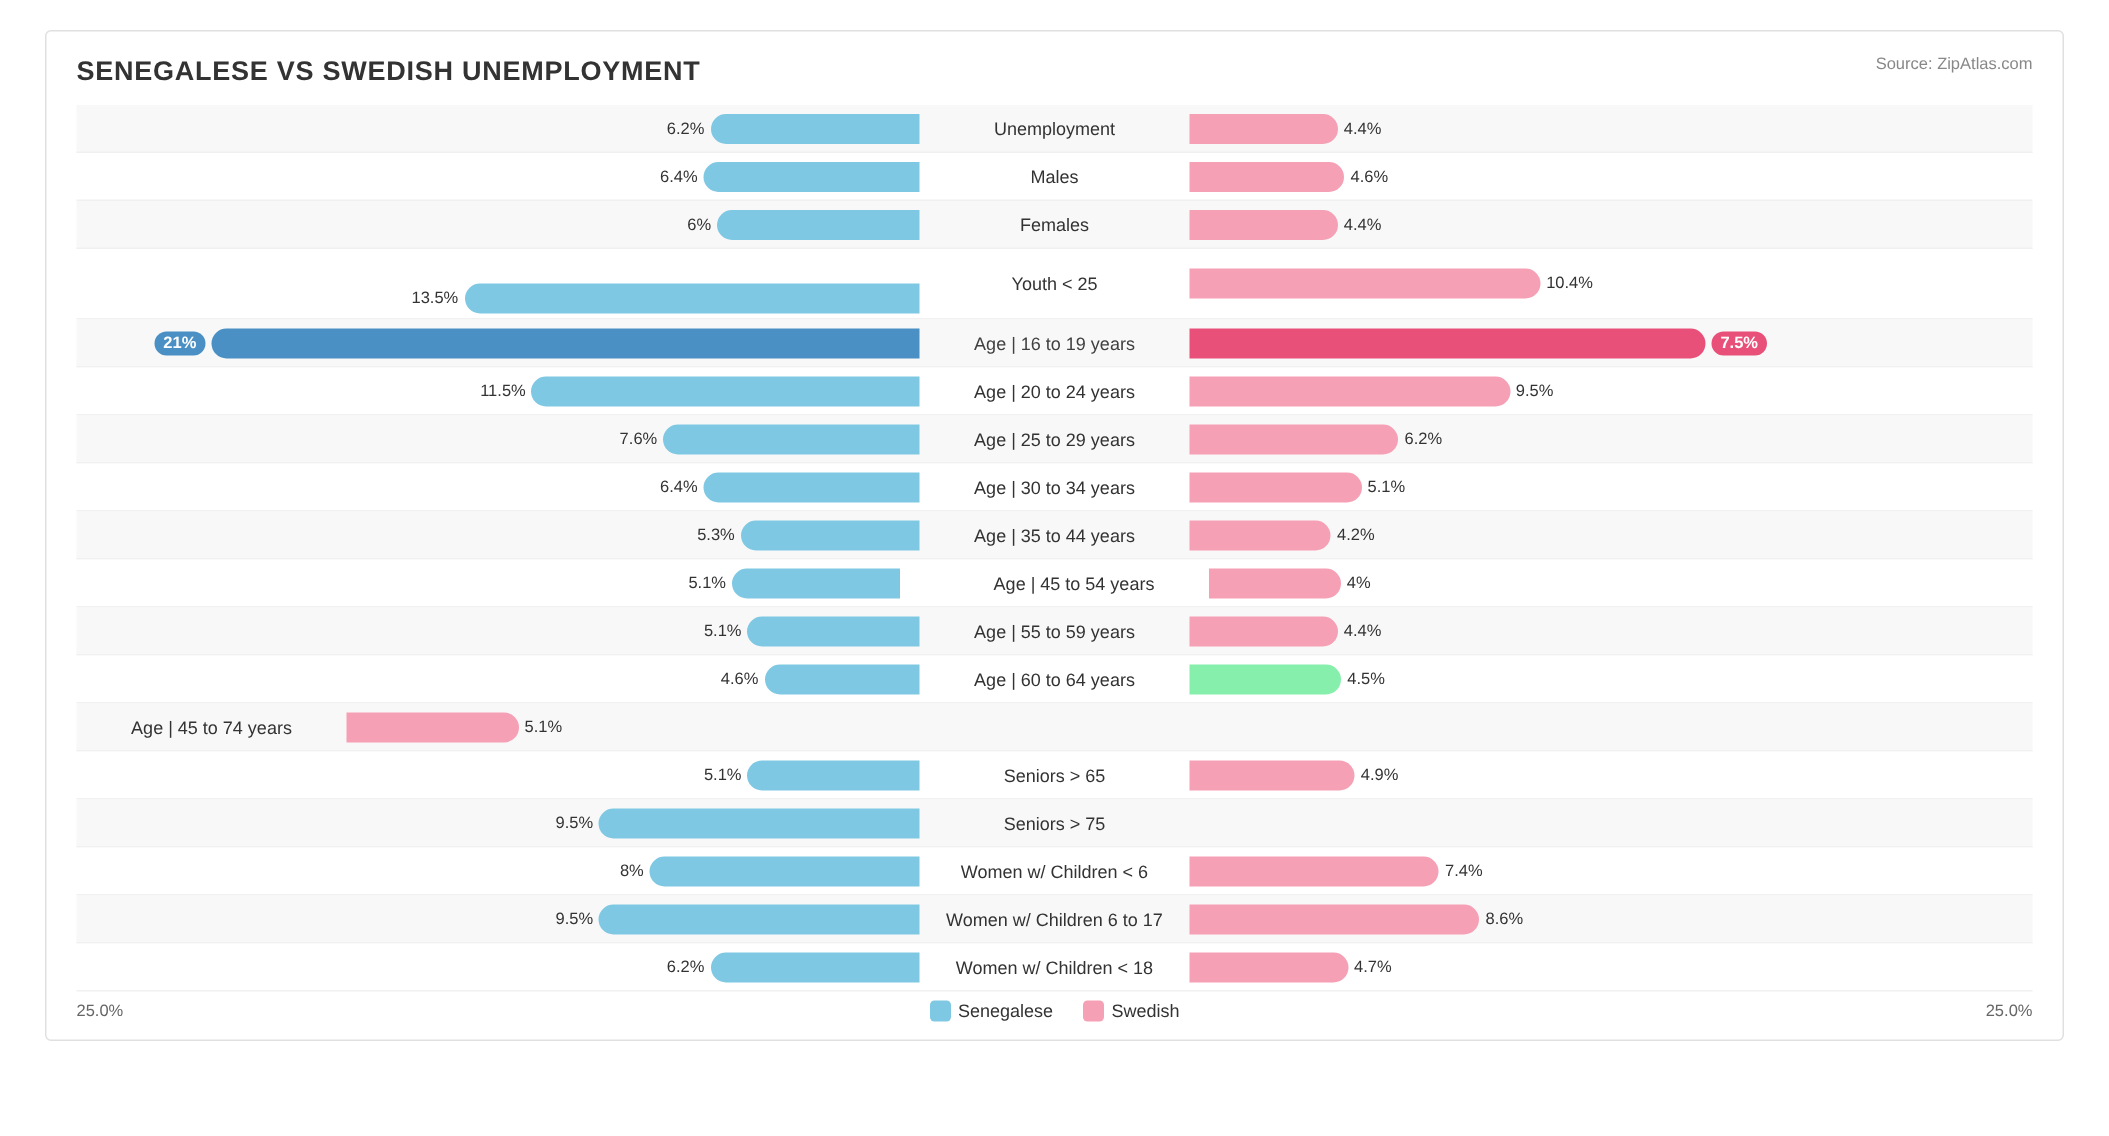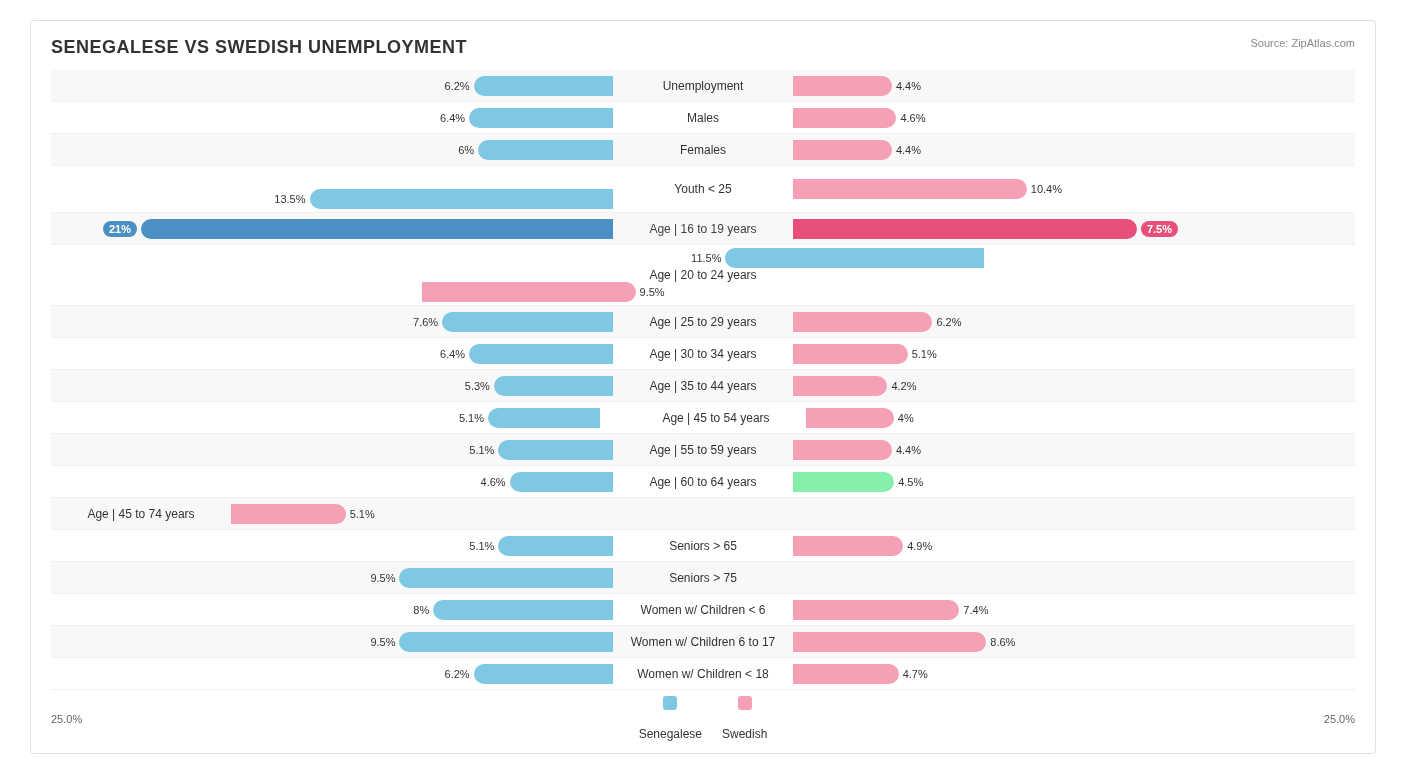--- a/index.html
+++ b/index.html
@@ -65,24 +65,23 @@
     }
     .legend {
       display: flex;
       gap: 20px;
       justify-content: center;
       align-items: center;
     }
     .legend-item {
       display: flex;
       align-items: center;
-      gap: 17px;
+      gap: 5px;
       font-size: 12px;
       color: #333;
-      flex-direction: column;
     }
     .legend-box {
       width: 14px;
       height: 14px;
       border-radius: 3px;
     }
     .legend-box-blue { background: #7ec8e3; }
     .legend-box-pink { background: #f5a0b5; }
   </style>
 </head>
@@ -165,21 +164,21 @@
           </div>
           <div style="width: 180px; text-align: center; font-size: 12px; color: #404040; white-space: nowrap; flex-shrink: 0; z-index: 10;">Age | 16 to 19 years</div>
           <div style="width: calc(50% - 90px); display: flex; justify-content: flex-start; align-items: center; position: relative;">
             <div style="height: 20px; width: 61.2%; border-radius: 0px 10px 10px 0px; background: rgb(232, 80, 122); position: relative; display: flex; align-items: center;">
               <span style="position: absolute; left: calc(100% + 4px); background: rgb(232, 80, 122); color: rgb(255, 255, 255); font-size: 11px; font-weight: bold; padding: 2px 6px; border-radius: 10px; white-space: nowrap;">7.5%</span>
             </div>
           </div>
         </div>
       </div>
       <div class="row">
-        <div style="display: flex; width: 100%; align-items: center; position: relative; flex-direction: column;">
+        <div style="display: flex; width: 100%; align-items: center; position: relative;">
           <div style="width: calc(50% - 90px); display: flex; justify-content: flex-end; align-items: center; position: relative;">
             <div style="height: 20px; width: 46%; border-radius: 10px 0px 0px 10px; background: rgb(126, 200, 227); position: relative; display: flex; align-items: center;">
               <span style="position: absolute; right: calc(100% + 4px); font-size: 11px; color: rgb(51, 51, 51); white-space: nowrap;">11.5%</span>
             </div>
           </div>
           <div style="width: 180px; text-align: center; font-size: 12px; color: rgb(51, 51, 51); white-space: nowrap; flex-shrink: 0; z-index: 10;">Age | 20 to 24 years</div>
           <div style="width: calc(50% - 90px); display: flex; justify-content: flex-start; align-items: center; position: relative;">
             <div style="height: 20px; width: 38%; border-radius: 0px 10px 10px 0px; background: rgb(245, 160, 181); position: relative; display: flex; align-items: center;">
               <span style="position: absolute; left: calc(100% + 4px); font-size: 11px; color: rgb(51, 51, 51); white-space: nowrap;">9.5%</span>
             </div>

